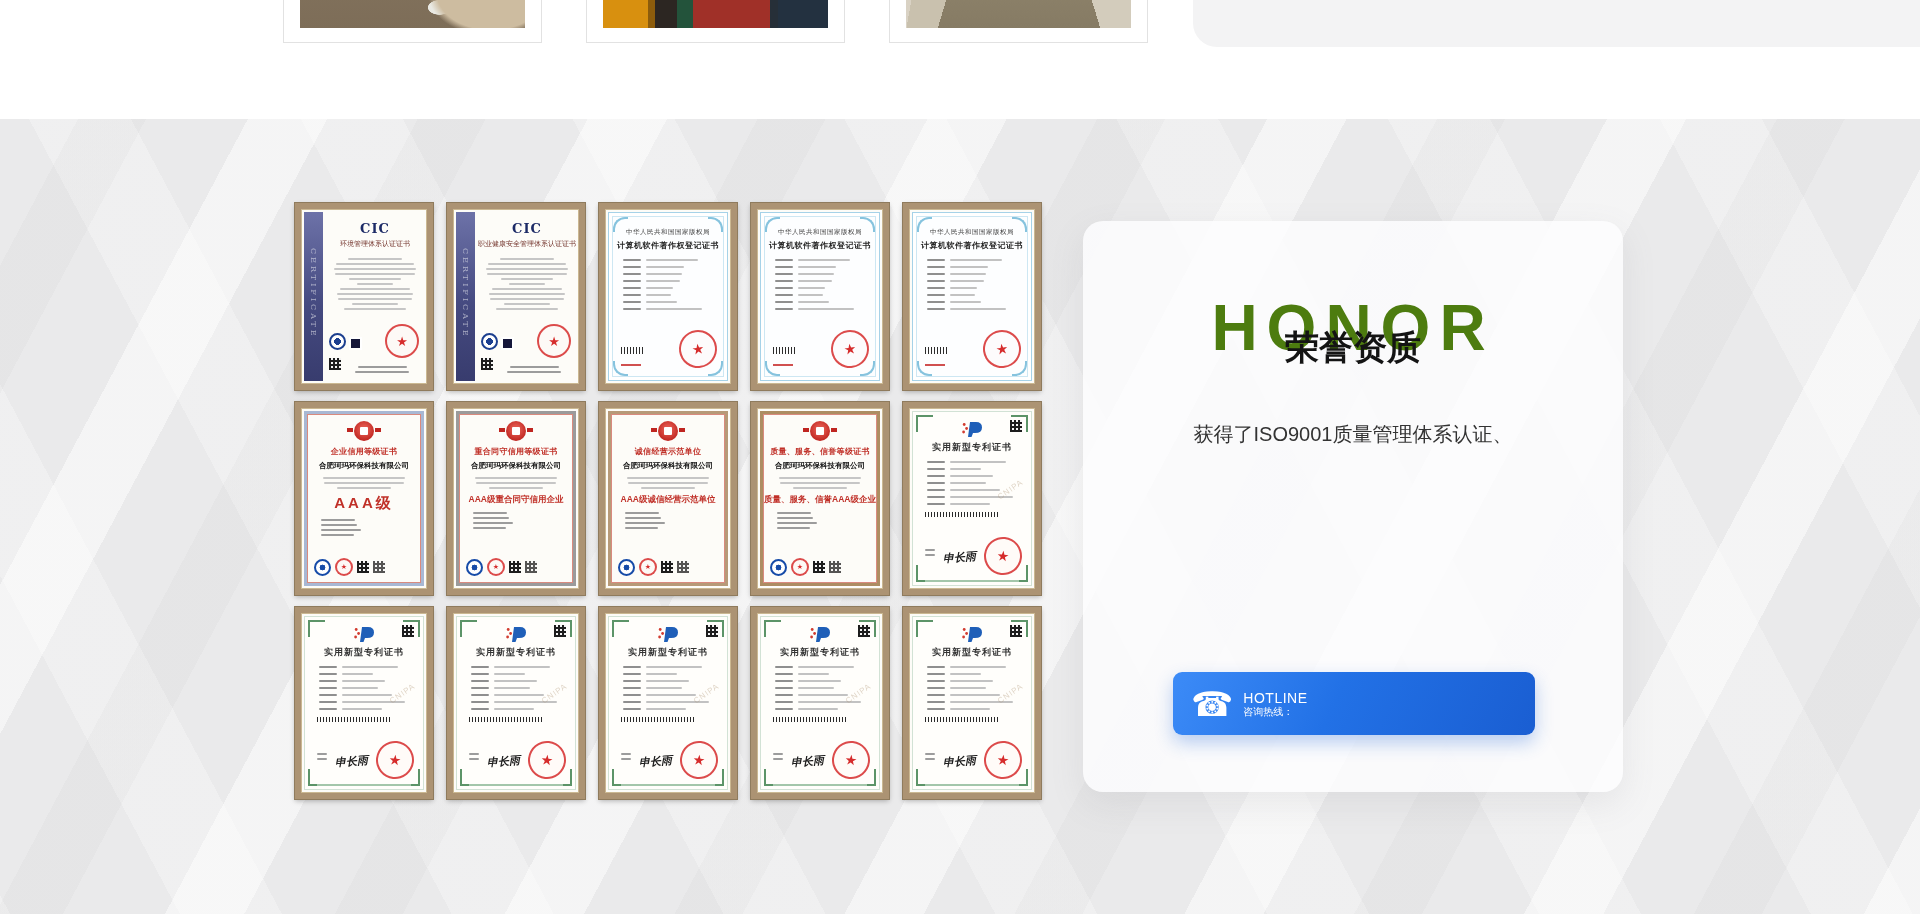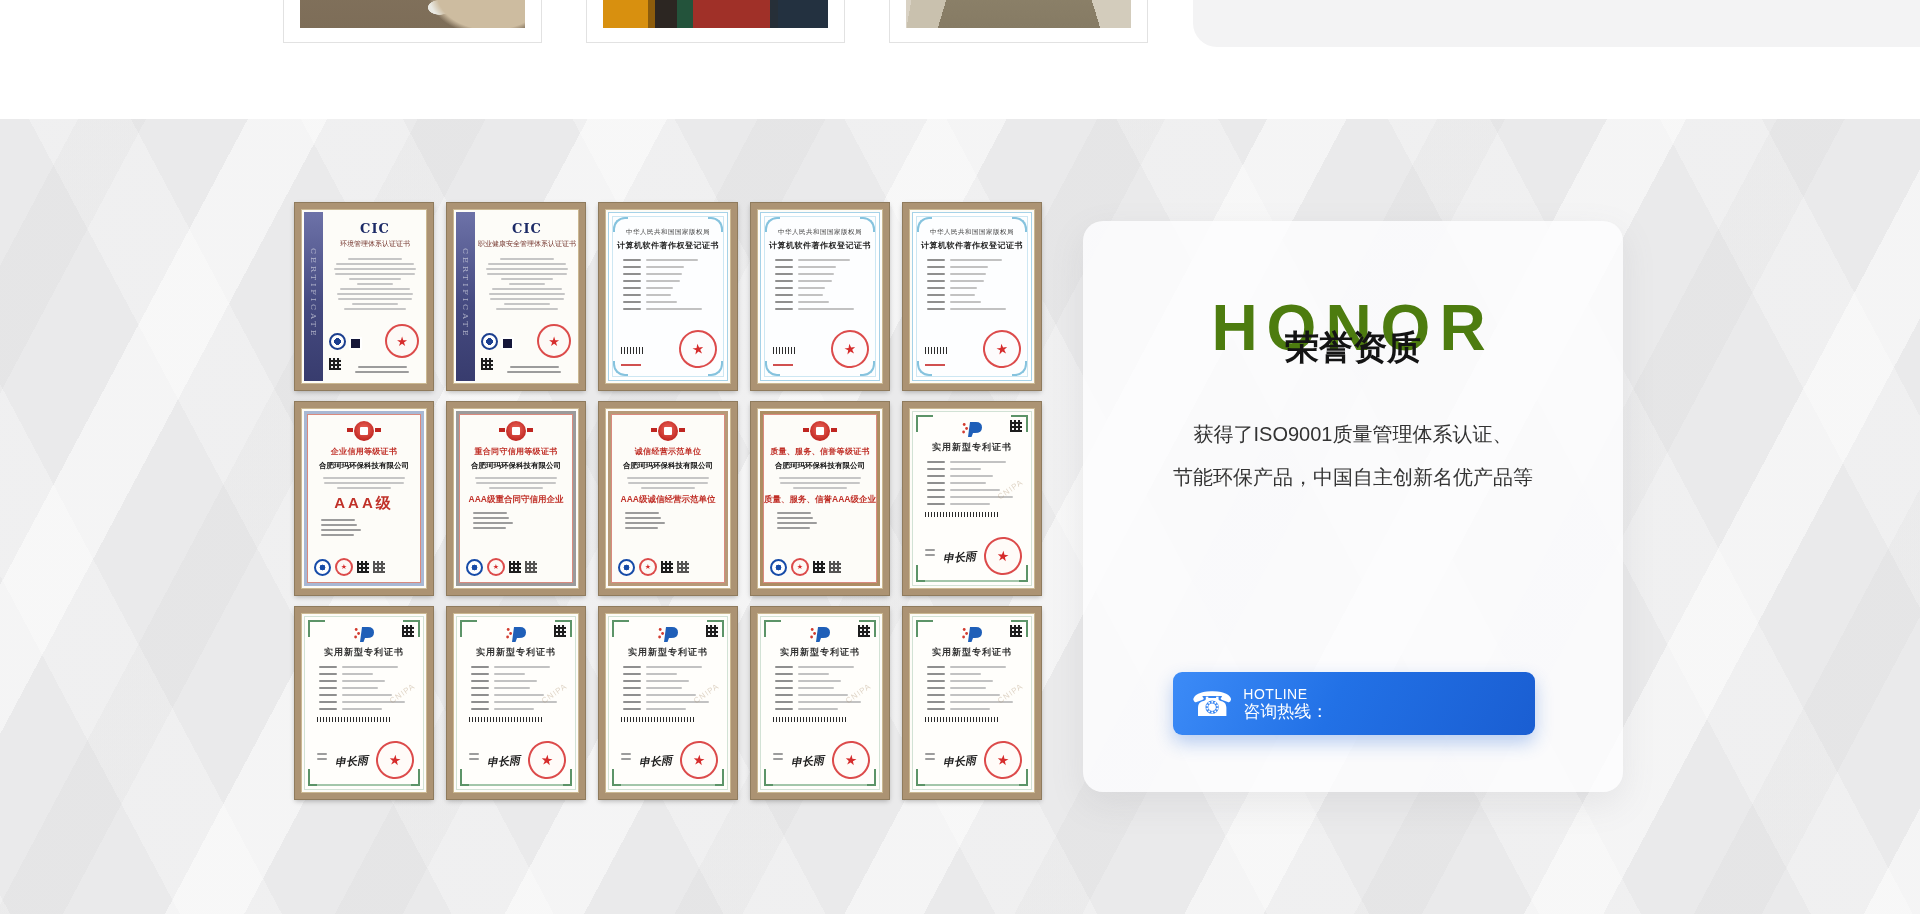--- a/index.html
+++ b/index.html
@@ -141,21 +141,21 @@
   .card-title{position:absolute;top:104px;left:0;right:0;text-align:center;font-weight:800;
      font-size:34px;color:#141414;}
   .card-text{position:absolute;top:192px;left:28px;right:28px;text-align:center;
      font-size:20px;line-height:42.5px;color:#333;}
   .hotline-btn{position:absolute;left:90px;top:451px;width:362px;height:63px;border:none;cursor:pointer;
      border-radius:9px;background:linear-gradient(115deg,#3c8bf7 0%,#2271e6 45%,#1a5ed2 100%);
      box-shadow:0 8px 18px rgba(30,100,215,.3);display:flex;align-items:center;padding:0 18px;box-sizing:border-box;color:#fff;}
   .hl-phone{font-size:34px;line-height:1;margin-right:10px;}
   .hl-labels{display:flex;flex-direction:column;line-height:1.15;text-align:left;margin-right:10px;}
   .hl-en{font-size:14px;letter-spacing:.5px;}
-  .hl-zh{font-size:17px;}
+  .hl-zh{font-size:10px;}
   .hl-num{font-weight:700;font-size:33px;letter-spacing:.5px;white-space:nowrap;}
 </style>
 </head>
 <body>
 
 <div class="page">
 
   <div class="top-strip">
     <div class="photo-card pc1">
       <div class="photo"></div>
@@ -842,21 +842,20 @@
             </div>
           </div>
         </div>
       </div>
 
     <div class="honor-card">
       <div class="watermark">HONOR</div>
       <div class="card-title">荣誉资质</div>
       <div class="card-text">
         <div>获得了ISO9001质量管理体系认证、</div>
-        <div>节能环保产品，中国自主创新名优产品等</div>
       </div>
       <button class="hotline-btn">
         <span class="hl-phone">☎</span>
         <span class="hl-labels">
           <span class="hl-en">HOTLINE</span>
           <span class="hl-zh">咨询热线：</span>
         </span>
       </button>
     </div>
   </div>

